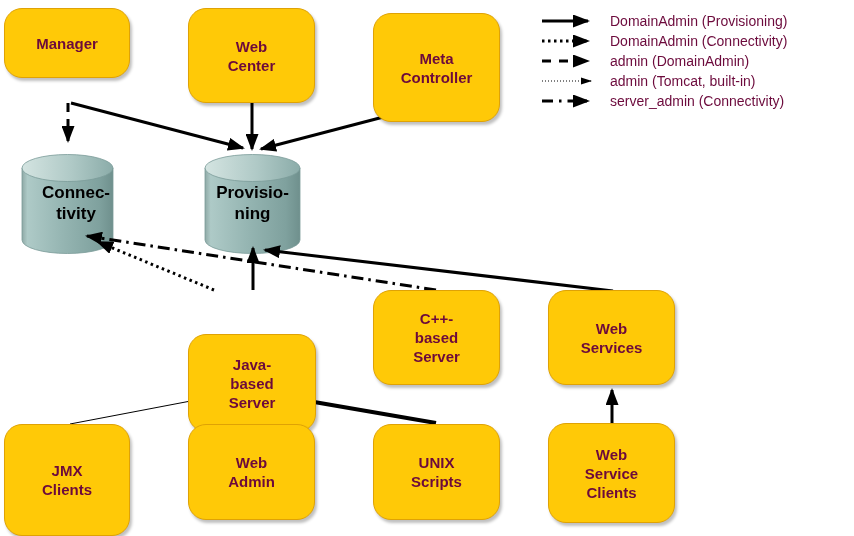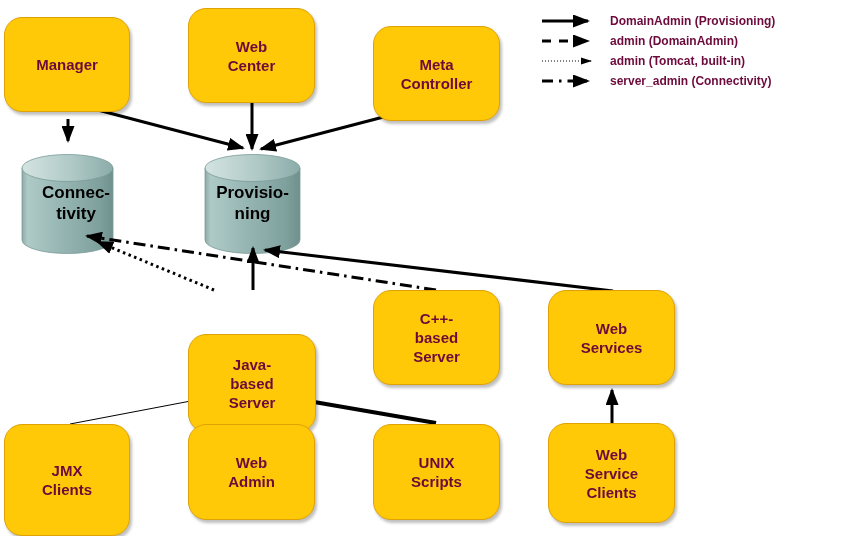--- a/index.html
+++ b/index.html
@@ -13,44 +13,44 @@
     position:absolute; box-sizing:border-box;
     background:var(--box_fill,#FFC907);
     border:1px solid var(--box_border,#DFA205);
     border-radius:18px;
     box-shadow:2px 3px 3px rgba(0,0,0,0.25);
     display:flex; align-items:center; justify-content:center;
     text-align:center; white-space:pre-line;
     font-weight:bold; font-size:15px; line-height:19px;
     color:var(--box_text,#6C0A3C);
   }
-  #box-manager            { left:4px;   top:8px;   width:126px; height:95px;margin-top:9px; }
+  #box-manager            { left:4px;   top:8px;   width:126px; height:70px; }
   #box-web-center         { left:188px; top:8px;   width:127px; height:95px; }
-  #box-meta-controller    { left:373px; top:26px;   width:127px; height:95px; }
+  #box-meta-controller    { left:373px; top:13px;   width:127px; height:109px; }
   #box-java-server        { left:188px; top:290px; width:128px; height:98px;margin-top:44px; }
   #box-cpp-server         { left:373px; top:290px; width:127px; height:95px; }
   #box-web-services       { left:548px; top:290px; width:127px; height:95px; }
   #box-jmx-clients        { left:4px;   top:424px; width:126px; height:112px; }
   #box-web-admin          { left:188px; top:424px; width:127px; height:96px; }
   #box-unix-scripts       { left:373px; top:424px; width:127px; height:96px; }
   #box-web-service-clients{ left:548px; top:423px; width:127px; height:100px; }
 
   .cyl-label {
     position:absolute; text-align:center; white-space:pre-line;
     font-weight:bold; font-size:17px; line-height:21px;
     color:var(--cylinder_text,#000);
   }
   #lbl-connectivity { left:22px;  top:182px; width:108px; }
   #lbl-provisioning { left:205px; top:182px; width:95px;text-align:center; }
 
   #legend { position:absolute; left:540px; top:11px; }
   .legend-row { display:flex; align-items:center; height:20px; }
   .legend-swatch { flex:0 0 64px; margin-right:6px; }
   .legend-label {
-    font-weight:bold; font-size:12px; letter-spacing:0px;
+    font-weight:normal; font-size:14px; letter-spacing:0px;
     color:var(--box_text,#6C0A3C); white-space:nowrap;
   }
 </style>
 </head>
 <body>
 
 <div id="canvas">
 
   <svg id="wires" viewBox="0 0 854 536">
     <defs>
@@ -129,20 +129,26 @@
 
   <div id="legend">
     <div class="legend-row">
       <svg class="legend-swatch" width="64" height="14">
         <line x1="2" y1="7" x2="48" y2="7" stroke="#000" stroke-width="3" marker-end="url(#ah-big)"></line>
       </svg>
       <span class="legend-label">DomainAdmin (Provisioning)</span>
     </div>
     <div class="legend-row">
       <svg class="legend-swatch" width="64" height="14">
+        <line x1="2" y1="7" x2="48" y2="7" stroke="#000" stroke-width="3" stroke-dasharray="2.5,3.5" marker-end="url(#ah-big)"></line>
+      </svg>
+      <span class="legend-label">DomainAdmin (Connectivity)</span>
+    </div>
+    <div class="legend-row">
+      <svg class="legend-swatch" width="64" height="14">
         <line x1="2" y1="7" x2="48" y2="7" stroke="#000" stroke-width="3" stroke-dasharray="9,8" marker-end="url(#ah-big)"></line>
       </svg>
       <span class="legend-label">admin (DomainAdmin)</span>
     </div>
     <div class="legend-row">
       <svg class="legend-swatch" width="64" height="14">
         <line x1="2" y1="7" x2="51" y2="7" stroke="#000" stroke-width="1" stroke-dasharray="1,2" marker-end="url(#ah-small)"></line>
       </svg>
       <span class="legend-label">admin (Tomcat, built-in)</span>
     </div>

